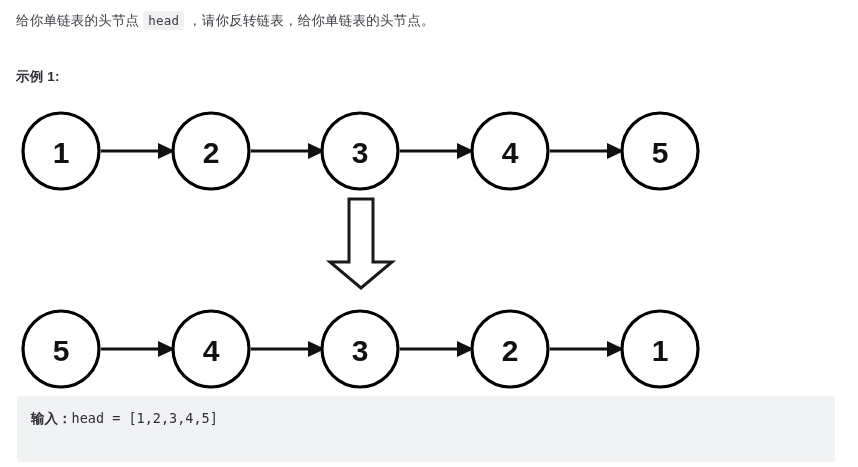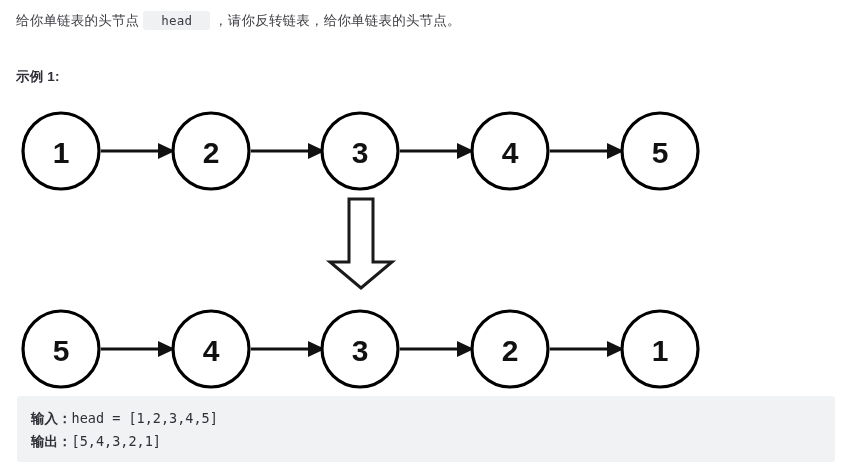--- a/index.html
+++ b/index.html
@@ -26,21 +26,21 @@
     line-height: 22px;
     color: #3c3c43;
     letter-spacing: 0.2px;
     white-space: nowrap;
   }
   .inline-code {
     font-family: "DejaVu Sans Mono", "Liberation Mono", monospace;
     font-size: 12.5px;
     background: #f0f1f3;
     border-radius: 3px;
-    padding: 2px 18px;
+    padding: 2px 5px;
     color: #3c3c43;
   }
 
   
   .example-heading {
     position: absolute;
     left: 16px;
     top: 68px;
     font-size: 13.5px;
     font-weight: bold;
@@ -208,14 +208,13 @@
         <circle class="node-circle" cx="660" cy="249" r="38"></circle>
         <text class="node-label" x="660" y="250">1</text>
       </g>
     </g>
 
   </svg>
 </div>
 
 <div class="io-block">
   <div class="io-line"><span class="io-label">输入：</span><span>head = [1,2,3,4,5]</span></div>
-  <div class="io-line"><span class="io-label">输出：</span><span>[5,4,3,2,1]</span></div>
 </div>
 
 </body></html>

